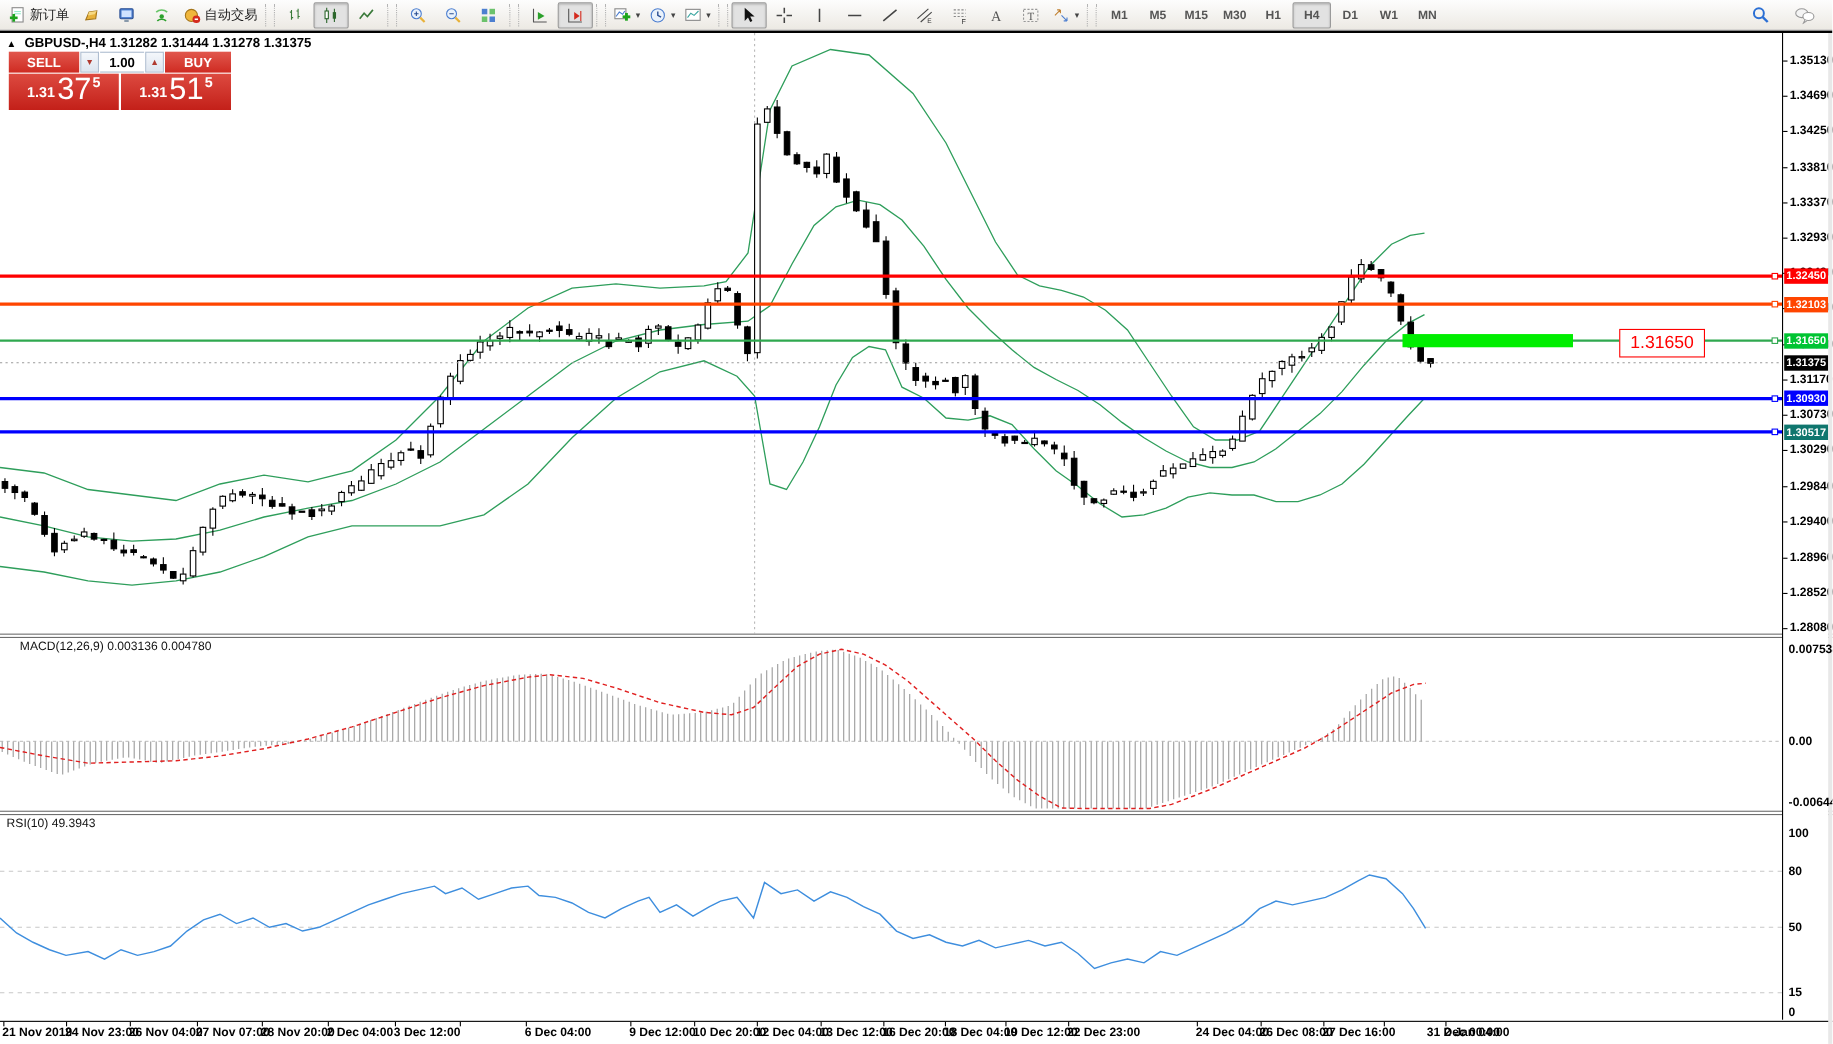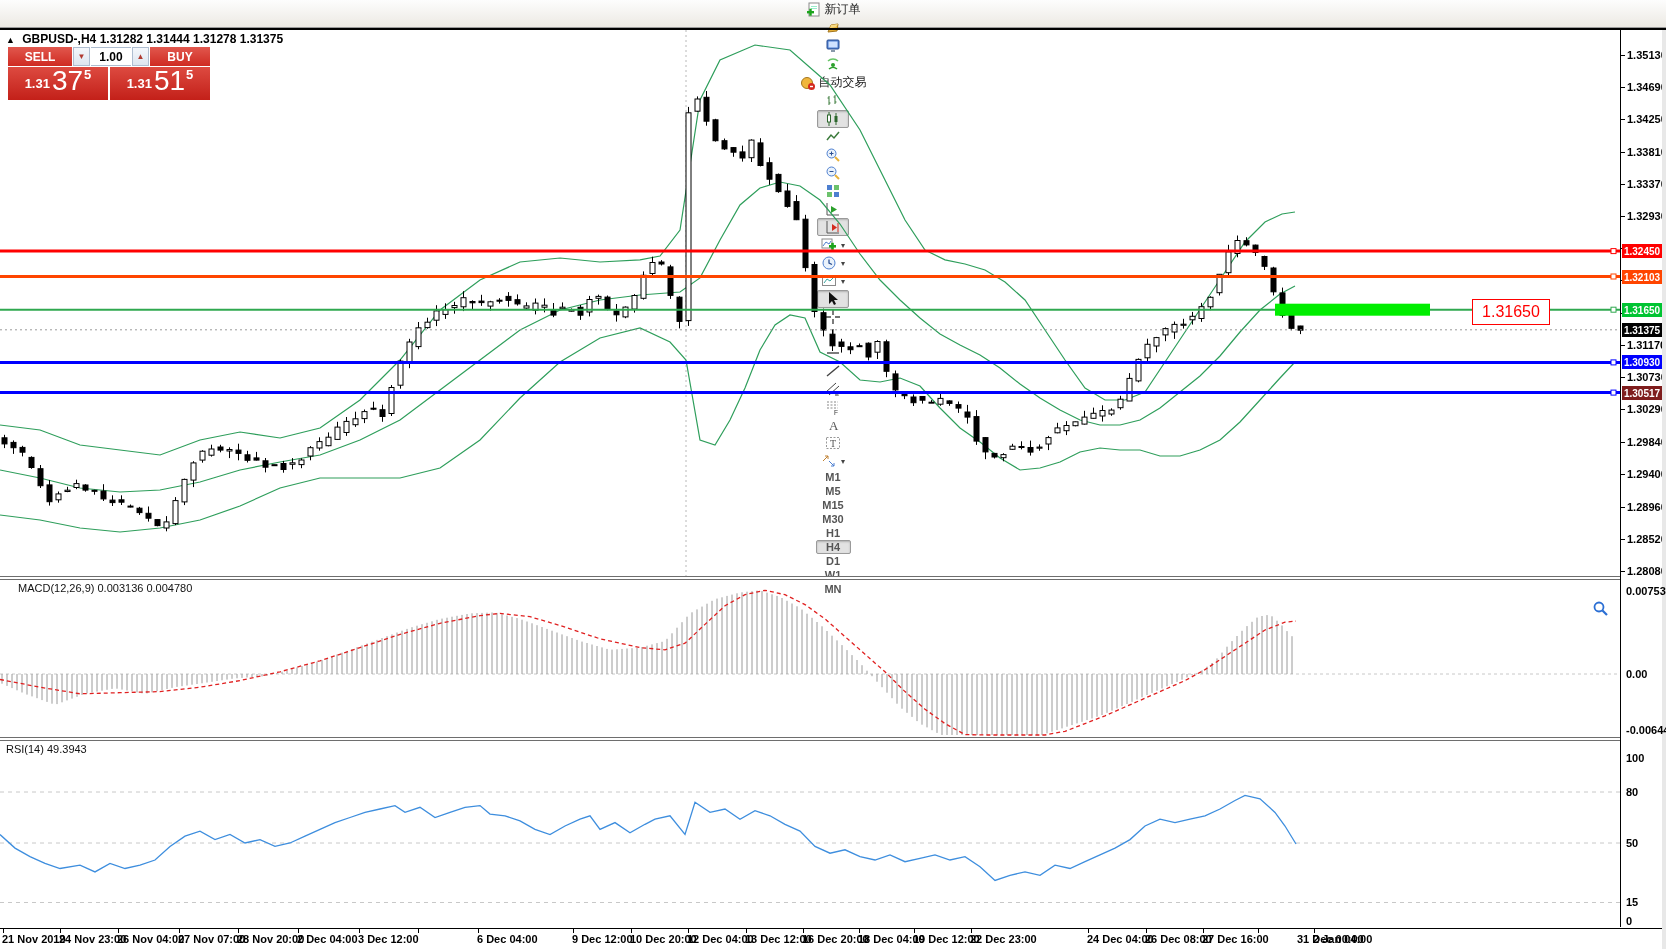--- a/index.html
+++ b/index.html
@@ -1,21 +1,21 @@
 <!DOCTYPE html>
 <html><head>
 <meta charset="utf-8">
 <style>
   html,body{margin:0;padding:0;background:#fff;}
   #app{position:relative;width:1666px;height:949px;overflow:hidden;
        font-family:"Liberation Sans",sans-serif;background:#fff;}
   
   #toolbar{position:absolute;top:0;left:0;width:1666px;height:28px;
     background:linear-gradient(#fdfdfd,#ece9e3);border-bottom:1px solid #9a9a9a;
-    display:flex;align-items:center;padding:0 4px;box-sizing:border-box;flex-direction:column;}
+    display:flex;align-items:center;padding:0 4px;box-sizing:border-box;}
   .tb-sep{width:7px;height:20px;margin:0 3px;
     border-left:1px dotted #b4b4b4;border-right:1px dotted #b4b4b4;}
   .tb-btn{height:22px;min-width:24px;display:flex;align-items:center;justify-content:center;
     gap:3px;padding:0 3px;border:1px solid transparent;border-radius:2px;
     font-size:12px;color:#222;white-space:nowrap;}
   .tb-btn.active{background:#e2e2e2;border:1px solid #9a9a9a;box-shadow:inset 0 1px 2px rgba(0,0,0,.22);}
   .tb-btn.tf{font-size:11px;font-weight:700;color:#555;min-width:27px;}
   .tb-caret{font-size:8px;color:#444;margin-left:1px;}
   .tb-right{margin-left:auto;display:flex;align-items:center;gap:8px;padding-right:6px;}
   
@@ -961,21 +961,21 @@
       <div class="ptick" style="top: 471px;">1.28960</div>
       <div class="tickmark" style="top: 509px;"></div>
       <div class="ptick" style="top: 503px;">1.28520</div>
       <div class="tickmark" style="top: 541px;"></div>
       <div class="ptick" style="top: 535px;">1.28080</div>
       <div class="badge" style="top: 214px; background: rgb(255, 0, 0);">1.32450</div>
       <div class="badge" style="top: 240px; background: rgb(255, 69, 0);">1.32103</div>
       <div class="badge" style="top: 273px; background: rgb(0, 196, 50);">1.31650</div>
       <div class="badge" style="top: 293px; background: rgb(0, 0, 0);">1.31375</div>
       <div class="badge" style="top: 325px; background: rgb(0, 0, 255);">1.30930</div>
-      <div class="badge" style="top: 356px; background: #7f1d1d;">1.30517</div>
+      <div class="badge" style="top: 356px; background: #0f766e;">1.30517</div>
     </div>
   <div id="time-axis">
       <div class="tmark" style="left: 3px;"></div>
       <div class="tlabel" style="left: 2px;">21 Nov 2019</div>
       <div class="tmark" style="left: 60px;"></div>
       <div class="tlabel" style="left: 59px;">24 Nov 23:00</div>
       <div class="tmark" style="left: 118px;"></div>
       <div class="tlabel" style="left: 117px;">26 Nov 04:00</div>
       <div class="tmark" style="left: 179px;"></div>
       <div class="tlabel" style="left: 178px;">27 Nov 07:00</div>
@@ -1046,21 +1046,21 @@
       </div>
     </div>
   </div>
 
   <div id="macd-label">
     <span>MACD(12,26,9)</span>
     <span> </span>
     <span>0.003136 0.004780</span>
   </div>
   <div id="rsi-label">
-    <span>RSI(14)</span>
+    <span>RSI(10)</span>
     <span> </span>
     <span>49.3943</span>
   </div>
 
   <div id="price-label-box">1.31650</div>
 <div class="ind-axis-label" style="top: 585px;">0.007538</div>
     <div class="ind-axis-label" style="top: 668px;">0.00</div>
     <div class="ind-axis-label" style="top: 724px;">-0.006446</div>
     <div class="ind-axis-label" style="top: 752px;">100</div>
     <div class="ind-axis-label" style="top: 786px;">80</div>

